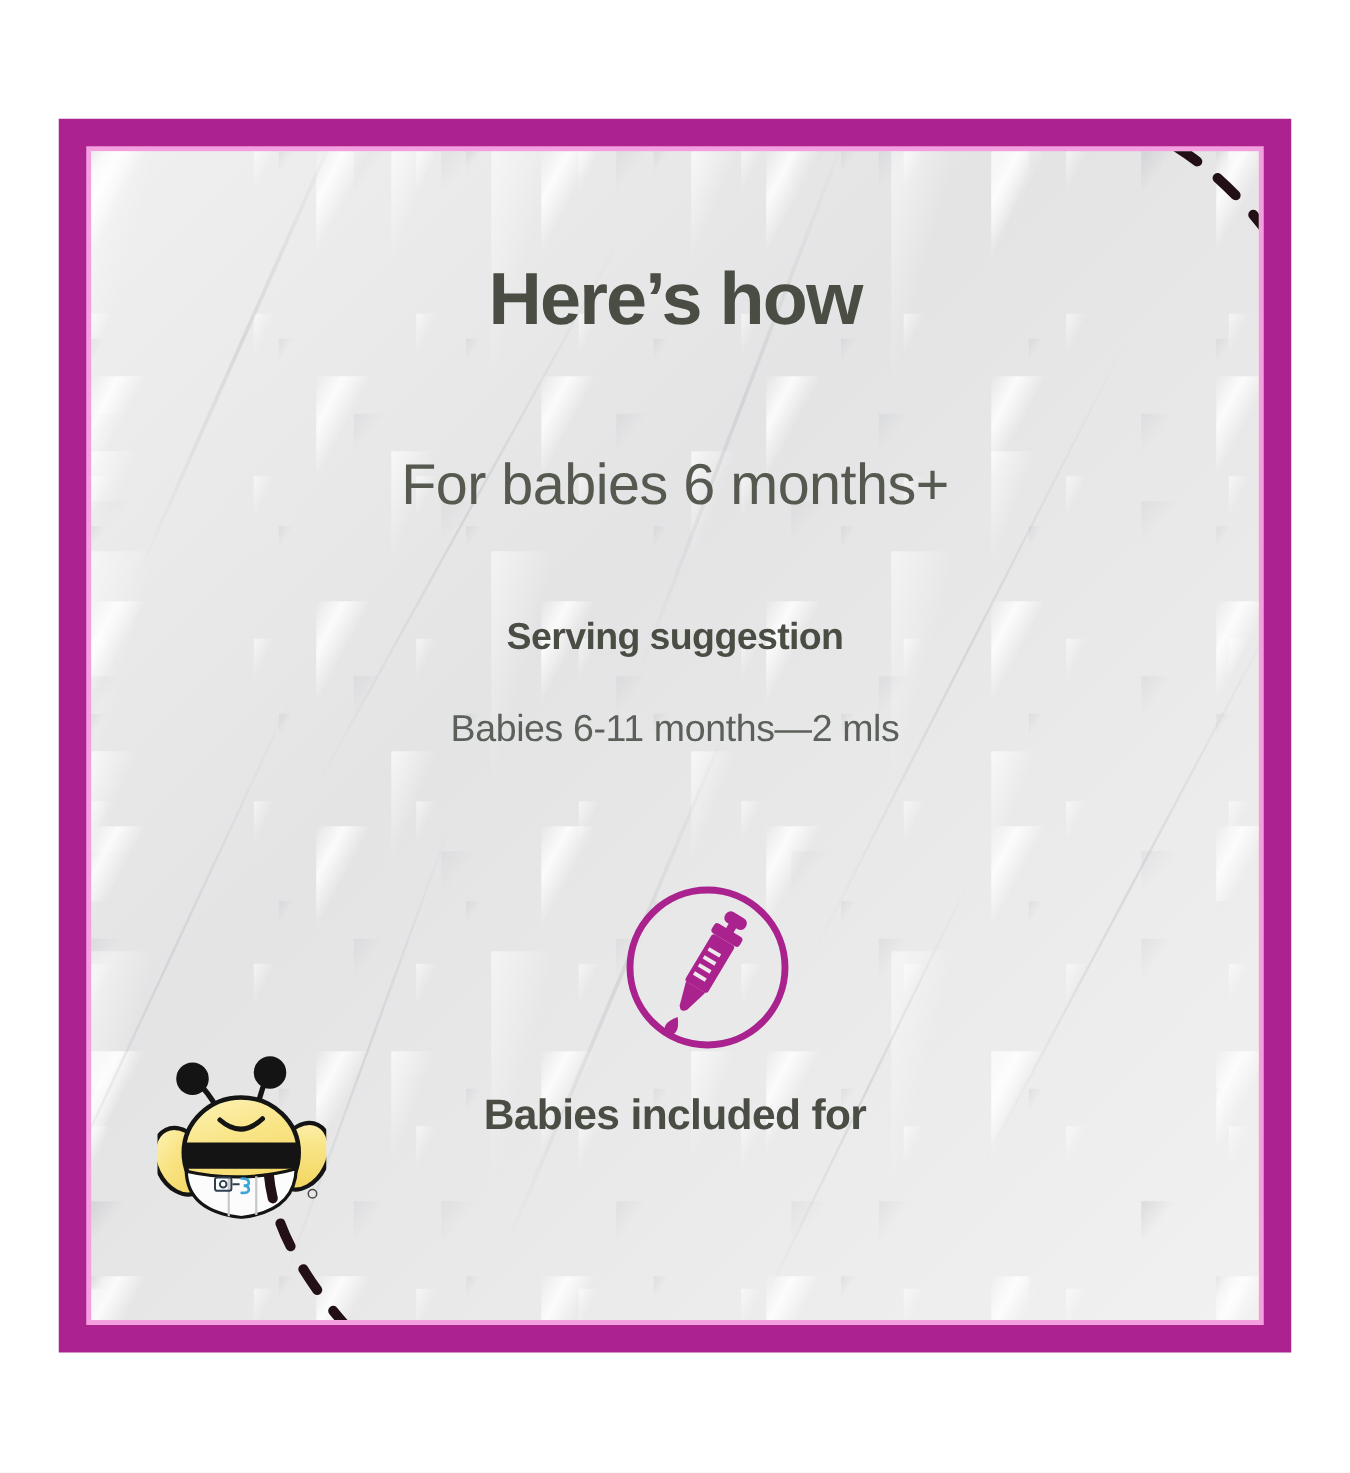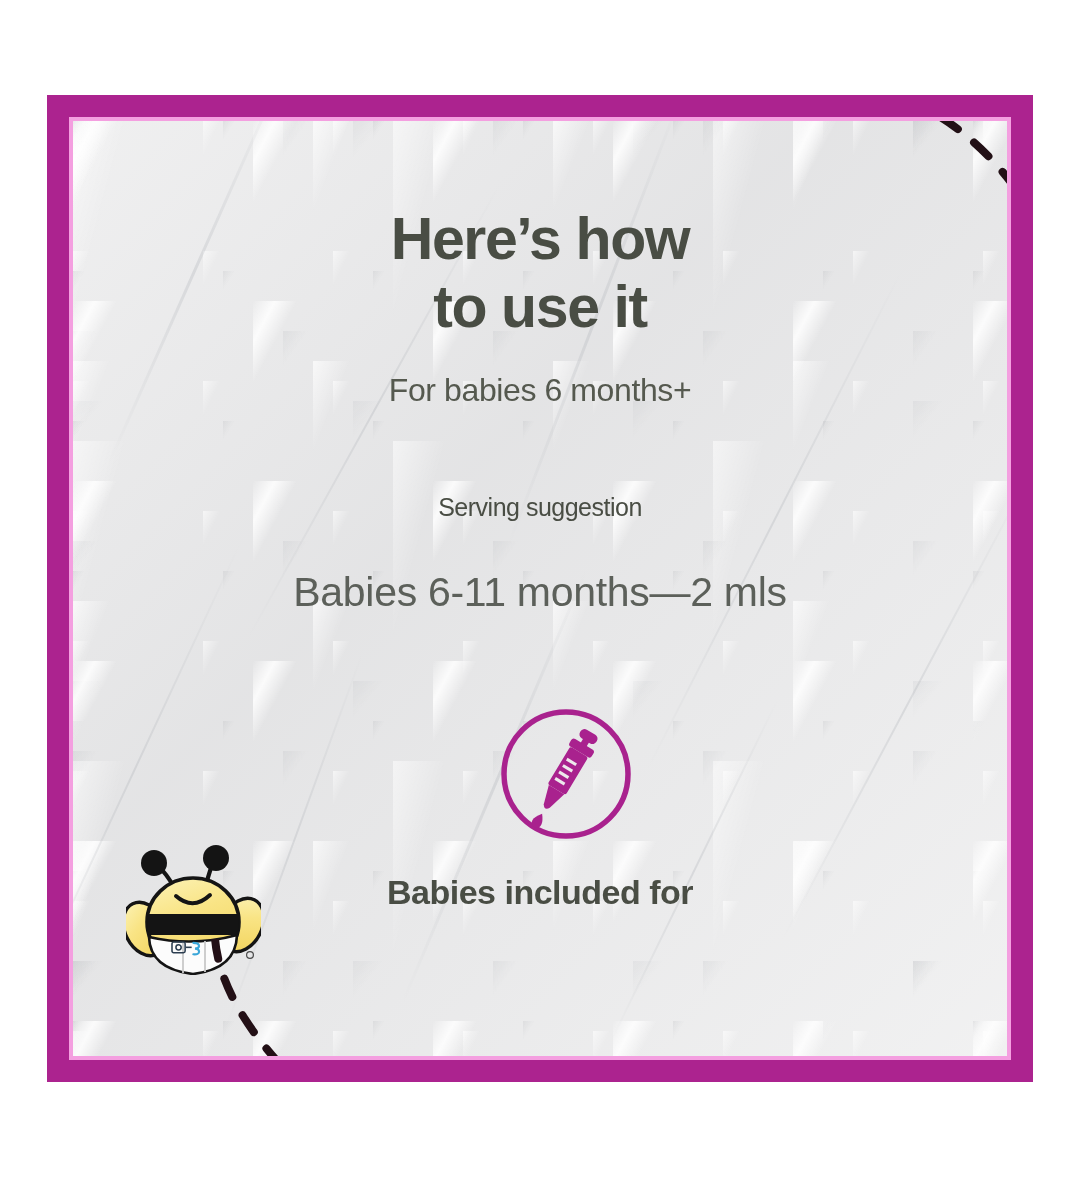--- a/index.html
+++ b/index.html
@@ -88,42 +88,41 @@
     line-height: 1.16;
     letter-spacing: -1.4px;
     color: #494D44;
   }
   #headline .hl-line { display: block; }
 
   #subheadline {
     position: absolute;
     left: 0; right: 0;
     top: 239px;
-    font-size: 32px;
+    font-size: 46px;
     font-weight: normal;
     letter-spacing: -0.4px;
     color: #55594F;
-    margin-top: 12px;
   }
 
   #serving-title {
     position: absolute;
     left: 0; right: 0;
     top: 372px;
-    font-size: 25px;
-    font-weight: normal;
+    font-size: 30px;
+    font-weight: bold;
     letter-spacing: -0.5px;
     color: #494D44;
   }
 
   #dosing-list {
     position: absolute;
     left: 0; right: 0;
     top: 442px;
-    font-size: 41px;
+    font-size: 30px;
     line-height: 1.43;
     letter-spacing: -0.3px;
     color: #5C605A;
   }
   #dosing-list .dose-line { display: block; }
 
   #syringe-badge {
     position: absolute;
     left: 427px;
     top: 587px;
@@ -186,21 +185,20 @@
     <div class="vein" style="left:60px;top:400px;width:2px;height:500px;transform:rotate(25deg);"></div>
     <div class="vein" style="left:420px;top:430px;width:3px;height:470px;transform:rotate(23deg);"></div>
     <div class="vein" style="left:830px;top:330px;width:2px;height:520px;transform:rotate(28deg);"></div>
     <div class="vein" style="left:220px;top:520px;width:2px;height:400px;transform:rotate(20deg);"></div>
     <div class="vein" style="left:620px;top:560px;width:2px;height:380px;transform:rotate(26deg);"></div>
 
     <div id="content">
 
       <div id="headline">
         <span class="hl-line">Here’s how</span>
-        <span class="hl-line">to use it</span>
       </div>
 
       <div id="subheadline">For babies 6 months+</div>
 
       <div id="serving-title">Serving suggestion</div>
 
       <div id="dosing-list">
         <span class="dose-line">Babies 6-11 months—2 mls</span>
       </div>
 

